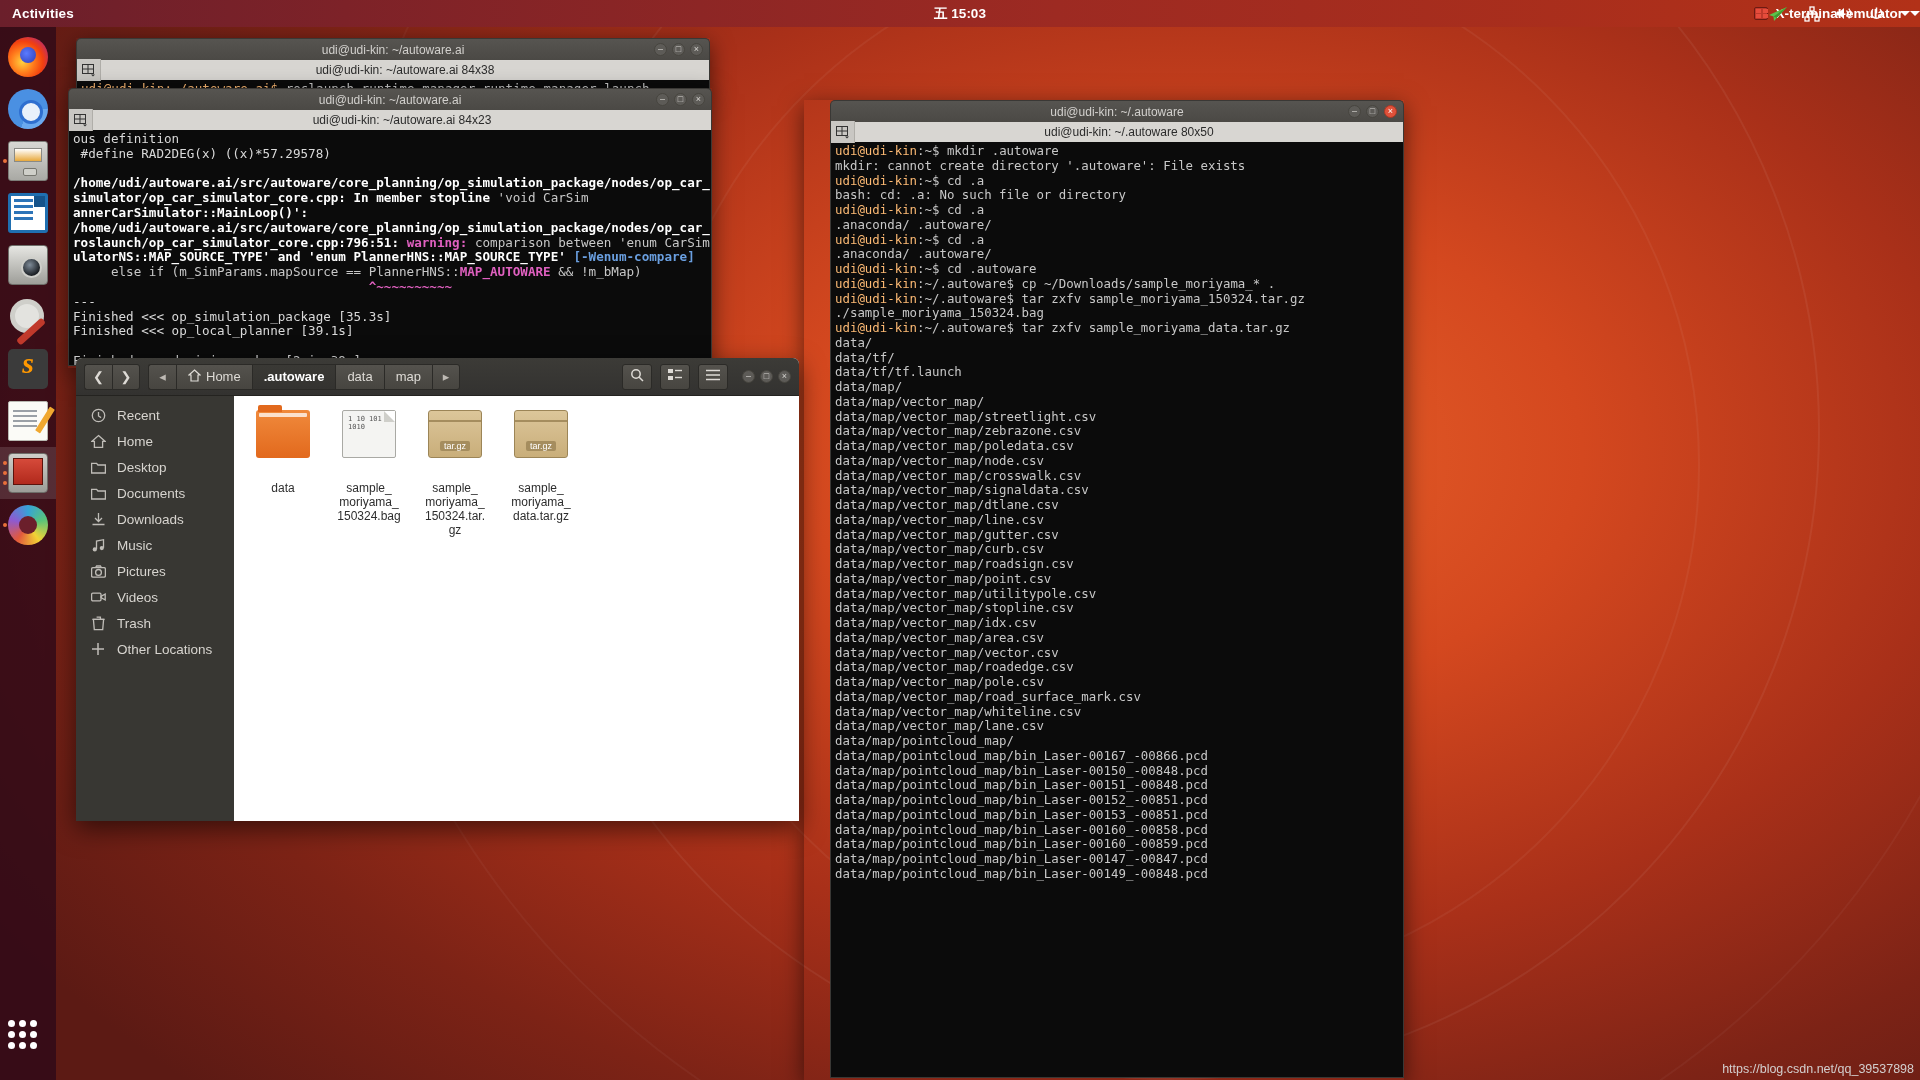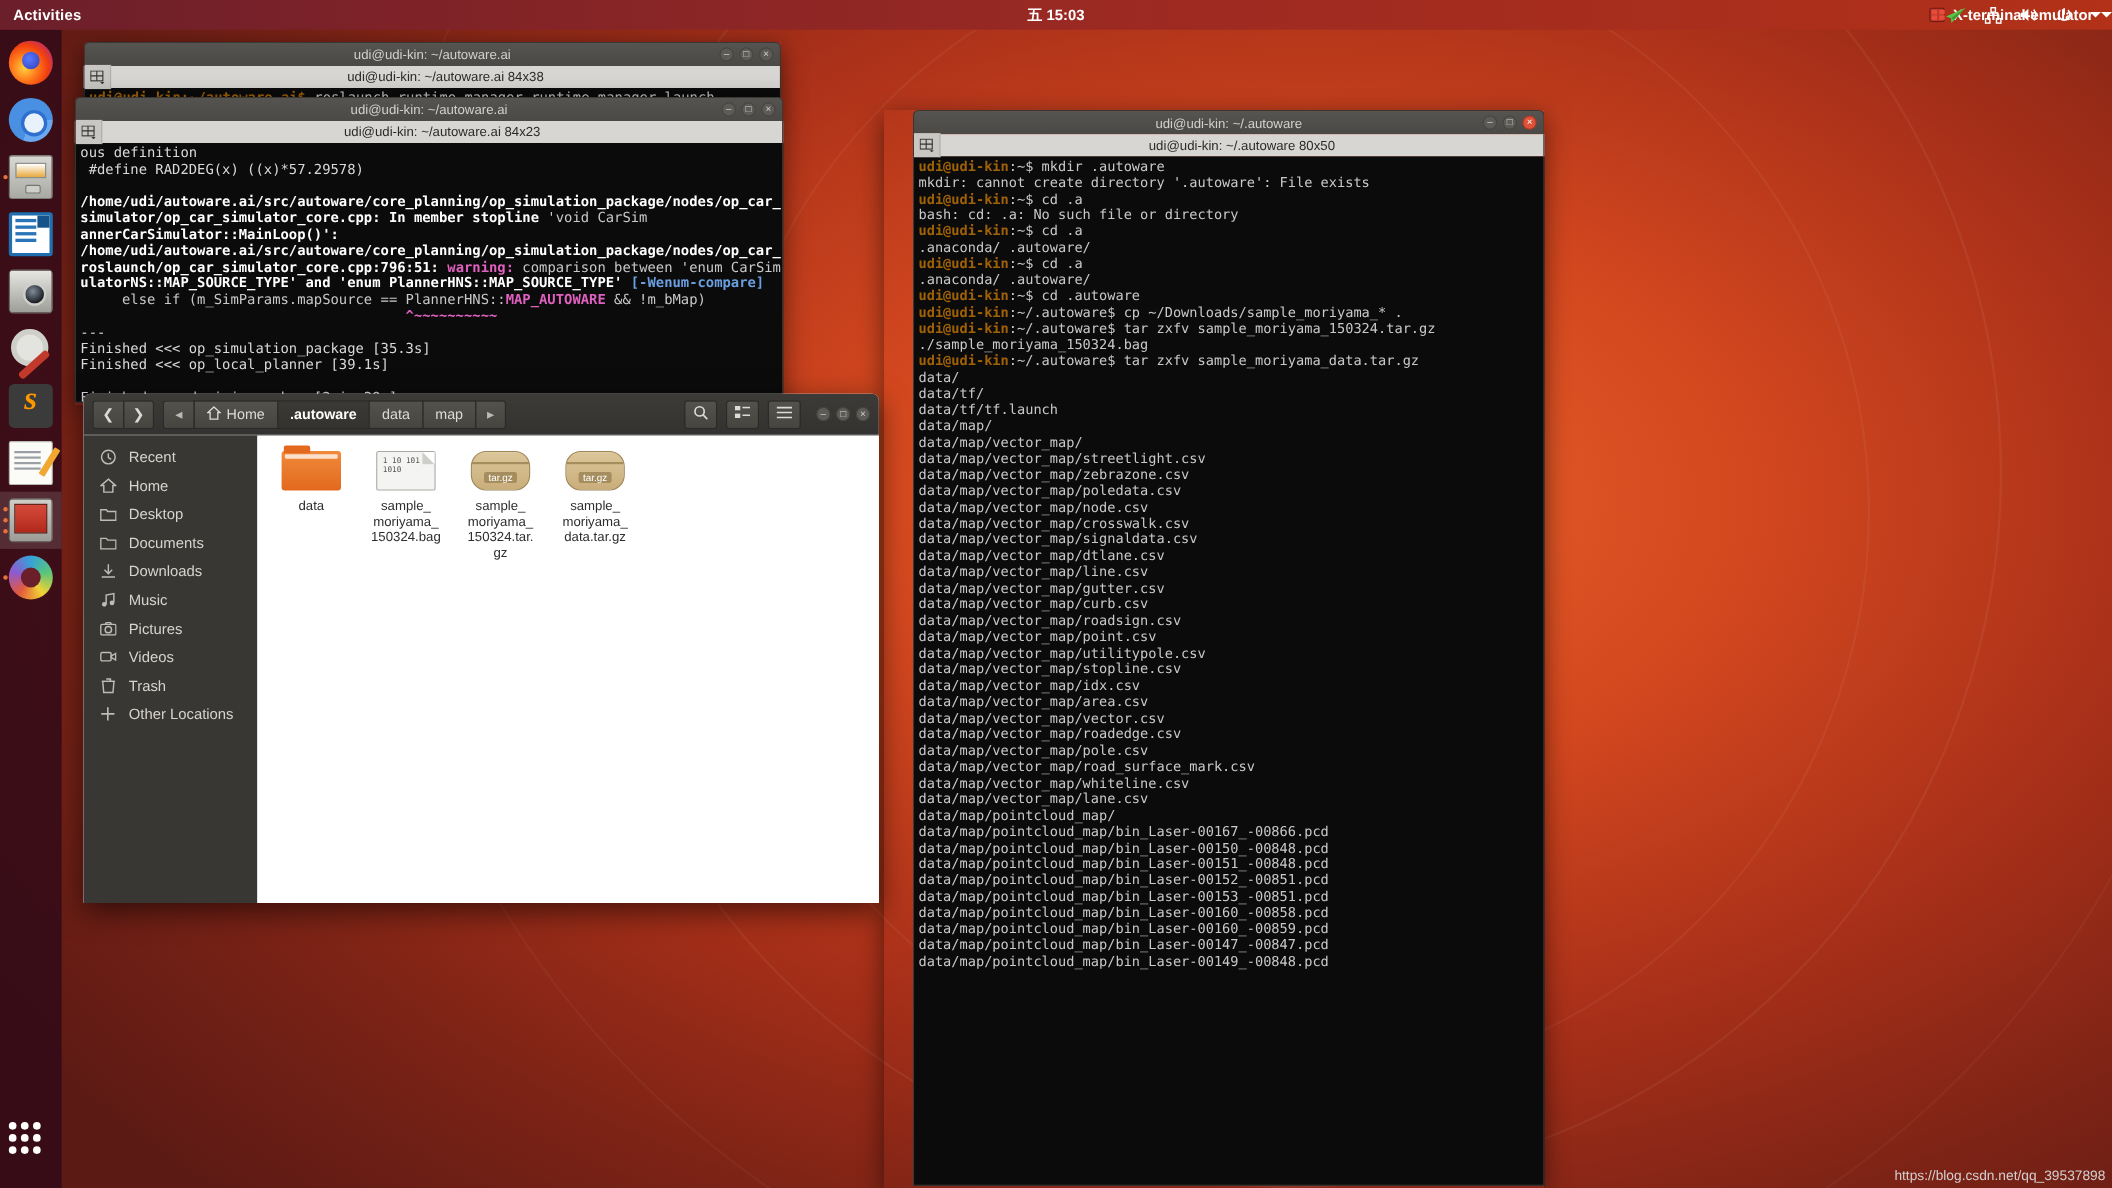--- a/index.html
+++ b/index.html
@@ -128,21 +128,21 @@
     background: #c9c7c3; border-right: 1px solid #b0aea9;
   }
   .tab-label { flex: 1; text-align: center; }
   .termbody {
     background: #0b0b0b; color: #d9d9d9;
     font-family: "DejaVu Sans Mono", "Liberation Mono", monospace;
     font-size: 12.6px; line-height: 14.8px;
     padding: 2px 4px; overflow: hidden; white-space: pre;
     border-left: 1px solid #3a3835; border-right: 1px solid #3a3835; border-bottom: 1px solid #3a3835;
   }
-  .g { color: #a16207; font-weight: bold; }
+  .g { color: #fdba74; font-weight: normal; }
   .b { color: #6a9fe0; font-weight: bold; }
   .m { color: #e060c0; font-weight: bold; }
   .w { color: #ffffff; font-weight: bold; }
   .dim { color: #c8c8c8; }
 
   
   #win1 { left: 76px; top: 38px; width: 634px; height: 56px; z-index: 10; }
   #win1 .termbody { height: 14px; }
   
   #win2 { left: 68px; top: 88px; width: 644px; height: 280px; z-index: 20; }
@@ -183,31 +183,31 @@
   .nt-body { flex: 1; display: flex; min-height: 0; }
   .nt-side {
     width: 158px; background: #383733; color: #d7d4cf;
     padding-top: 6px; font-size: 13.5px;
   }
   .side-item { height: 26px; display: flex; align-items: center; gap: 11px; padding-left: 14px; }
   .side-ico { width: 16px; height: 16px; opacity: .85; display:flex; align-items:center; justify-content:center; }
   .nt-main { flex: 1; background: #ffffff; padding: 14px 10px; }
   .files-row { display: flex; gap: 8px; }
   .file-cell { width: 78px; text-align: center; font-size: 12px; color: #2e2e2e; }
-  .file-ico { width: 54px; height: 36px; margin: 0 auto 7px; position: relative; }
+  .file-ico { width: 54px; height: 48px; margin: 0 auto 23px; position: relative; }
   
   .fi-folder { background: linear-gradient(#f08a3c, #e2691d); border-radius: 3px; }
   .fi-folder:before { content:""; position:absolute; left:2px; top:-5px; width:24px; height:7px; background:#e2691d; border-radius:2px 2px 0 0; }
   .fi-folder:after { content:""; position:absolute; left:3px; top:3px; right:3px; height:4px; background:#ffffff; opacity:.75; border-radius:1px; }
   
   .fi-doc { background:#f4f4f2; border:1px solid #a9a9a4; border-radius:2px; }
   .fi-doc .bits { position:absolute; left:5px; top:4px; font-size:7px; line-height:8px; color:#555; font-family:"DejaVu Sans Mono", monospace; text-align:left; }
   .fi-doc:after { content:""; position:absolute; right:0; top:0; border-width: 0 11px 11px 0; border-style: solid; border-color: #ffffff #ffffff #cfcfca #cfcfca; }
   
-  .fi-arch { background: linear-gradient(#dcc69a, #c9ae7a); border:1px solid #9c8557; border-radius:14px; }
+  .fi-arch { background: linear-gradient(#dcc69a, #c9ae7a); border:1px solid #9c8557; border-radius:3px; }
   .fi-arch:before { content:""; position:absolute; left:0; right:0; top:9px; height:2px; background:#a58d5e; }
   .fi-arch .tag { position:absolute; left:50%; transform:translateX(-50%); bottom:6px; font-size:9px; color:#ffffff; background:#a58d5e; padding:0 4px; border-radius:2px; }
 
   
   #watermark {
     position: absolute; right: 6px; bottom: 4px; color: #d8d8d8; font-size: 12.5px;
     opacity: .95; z-index: 600; font-family: "Liberation Sans", sans-serif;
   }
 </style>
 </head>

